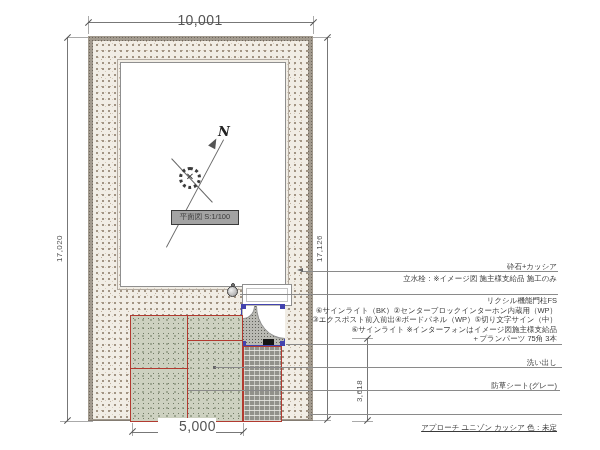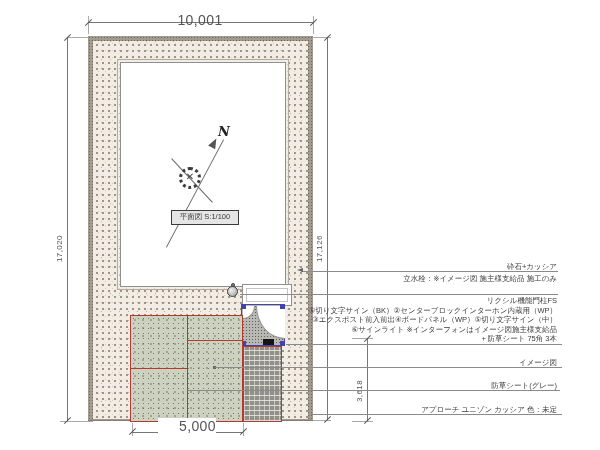--- a/index.html
+++ b/index.html
@@ -55,21 +55,21 @@
   .marker{position:absolute;width:3px;height:3px;background:#666;}
   .cline{position:absolute;height:1px;background:#666;}
   .gear{position:absolute;left:179px;top:167px;width:22px;height:22px;border:3px dotted #3c3c3c;
           border-radius:50%;box-sizing:border-box;}
   .gear span{position:absolute;left:0;top:-1px;width:16px;height:16px;line-height:16px;
           text-align:center;font-size:10px;color:#3c3c3c;}
   .north-n{position:absolute;left:218px;top:124px;font:italic bold 13px "DejaVu Serif",serif;color:#222;}
   .arrowhead{position:absolute;left:210px;top:138px;width:0;height:0;border-left:4px solid transparent;
           border-right:4px solid transparent;border-bottom:10px solid #555;transform:rotate(28deg);}
   .plantitle{position:absolute;left:171px;top:210px;width:66px;height:13px;border:1px solid #3a3a3a;
-          background:#e5e5e5;font-size:7.5px;line-height:12px;text-align:center;}
+          background:#a3a3a3;font-size:7.5px;line-height:12px;text-align:center;}
   .tap{position:absolute;left:227px;top:286px;width:11px;height:11px;border:1px solid #3f3f3f;
           border-radius:50%;background:radial-gradient(circle at 35% 35%,#f0f0f0,#9a9a9a);box-sizing:border-box;}
   .tap-knob{position:absolute;left:231px;top:283px;width:4px;height:4px;border:1px solid #3f3f3f;
           border-radius:50%;background:#8a8a8a;box-sizing:border-box;}
   .watermark{position:absolute;left:222px;top:186px;font-size:58px;color:#c9c9c9;opacity:.55;
           z-index:60;pointer-events:none;letter-spacing:1px;font-family:"DejaVu Sans",sans-serif;}
 </style>
 </head>
 <body>
 
@@ -155,22 +155,22 @@
   <div class="hl" style="left:240px;top:294px;width:318px;"></div>
   <div class="hl" style="left:286px;top:344px;width:276px;"></div>
   <div class="marker" style="left:213px;top:366px;"></div>
   <div class="hl" style="left:215px;top:367px;width:347px;"></div>
   <div class="hl" style="left:188px;top:390px;width:372px;"></div>
   <div class="hl" style="left:310px;top:414px;width:252px;"></div>
 
   <div class="ann" style="top:262px;">砕石+カッシア</div>
   <div class="ann" style="top:274px;">立水栓：※イメージ図 施主様支給品 施工のみ</div>
   <div class="ann" style="top:296px;">リクシル機能門柱FS</div>
-  <div class="ann" style="top:305.5px;">⑤切り文字サイン（BK）②センターブロックインターホン内蔵用（WP）</div>
+  <div class="ann" style="top:305.5px;">⑥サインライト（BK）②センターブロックインターホン内蔵用（WP）</div>
   <div class="ann" style="top:324.5px;">⑥サインライト ※インターフォンはイメージ図施主様支給品</div>
   <div class="ann" style="top:315px;">③エクスポスト前入前出④ボードパネル（WP）⑤切り文字サイン（中）</div>
-  <div class="ann" style="top:334px;">＋防草シート 75角 3本</div>
-  <div class="ann" style="top:358px;">イメージ図</div>
+  <div class="ann" style="top:334px;">＋プランパーツ 75角 3本</div>
+  <div class="ann" style="top:358px;">洗い出し</div>
   <div class="ann" style="top:381px;">防草シート(グレー)</div>
-  <div class="ann" style="top:405px;">アプローチ ユニゾン カッシア 色：未定</div>
+  <div class="ann" style="top:423px;text-decoration:underline;">アプローチ ユニゾン カッシア 色：未定</div>
 
 
 </div>
 
 </body></html>

